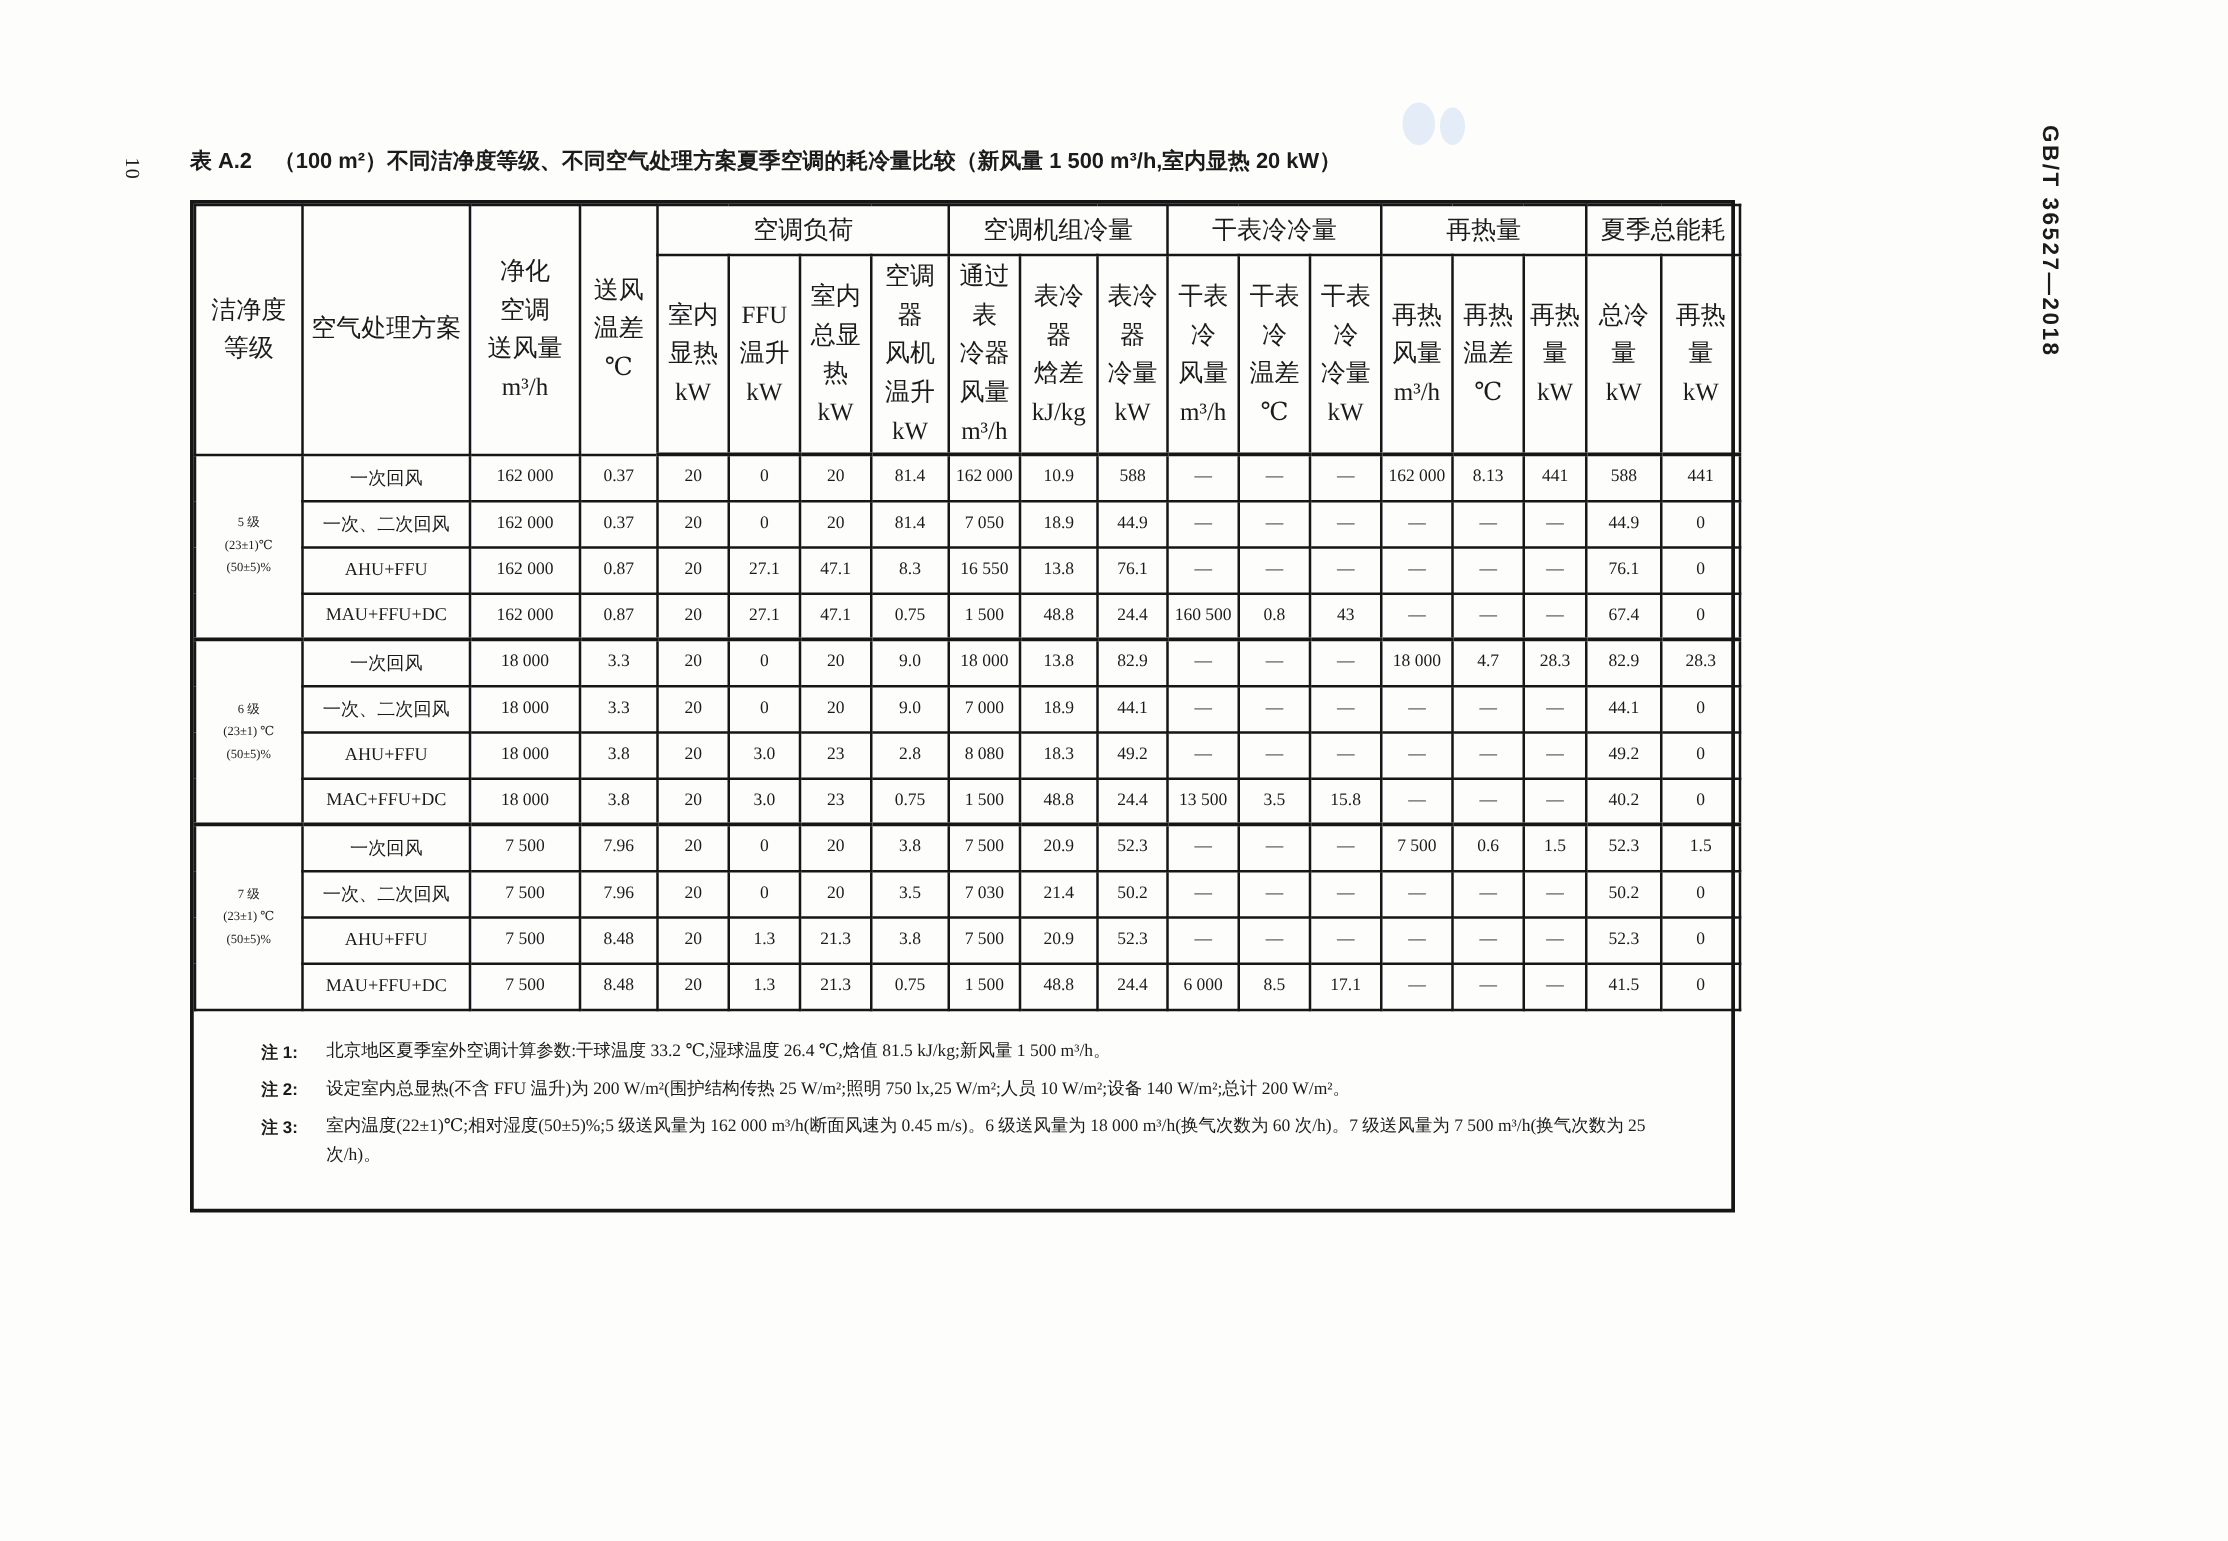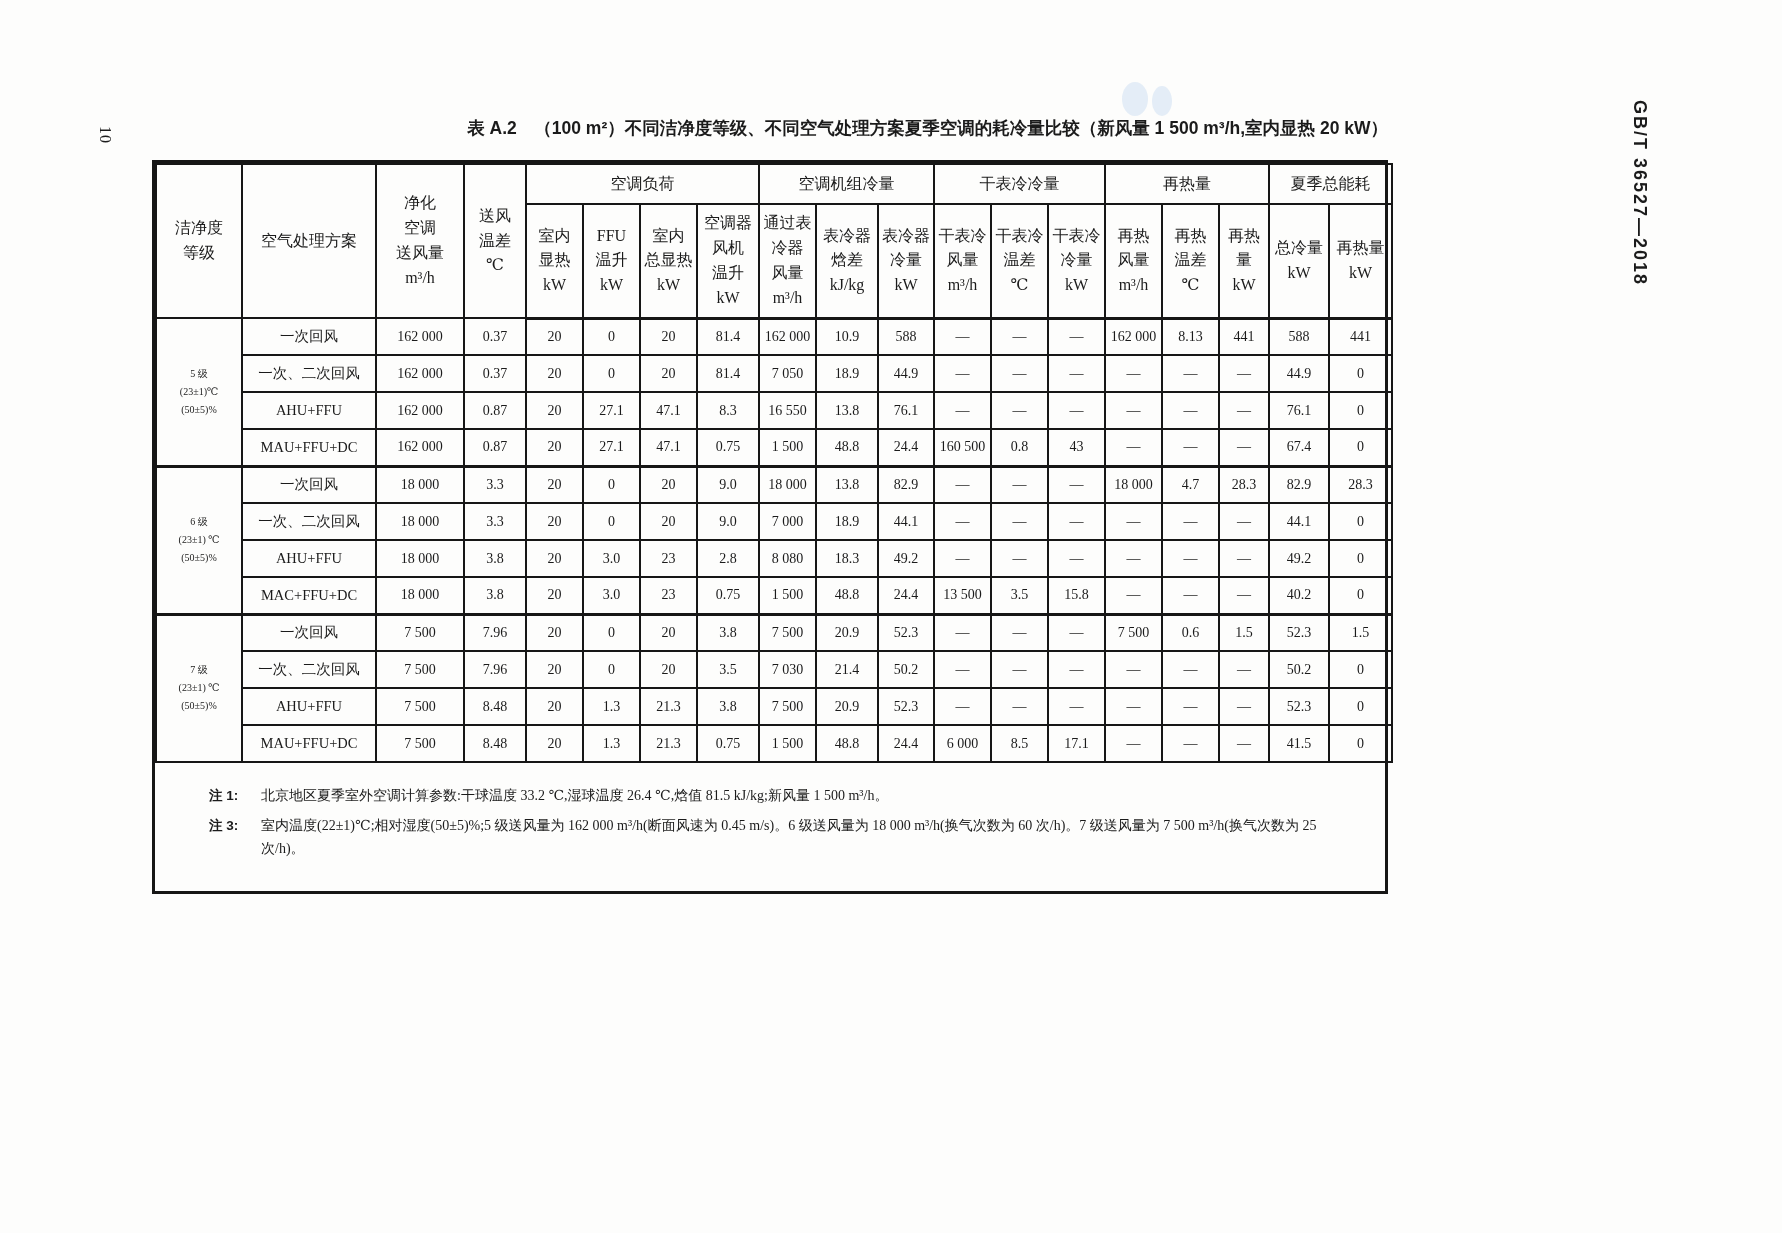--- a/index.html
+++ b/index.html
@@ -19,34 +19,34 @@
     letter-spacing:1px;
   }
   .doc-num{
     position:absolute;left:1650px;top:100px;
     font-family:"Liberation Sans","DejaVu Sans",sans-serif;
     font-weight:bold;font-size:18px;letter-spacing:2px;
     transform:rotate(90deg);transform-origin:top left;white-space:nowrap;
   }
   .table-title{
     position:absolute;left:152px;top:116px;width:1236px;
-    text-align:right;font-weight:bold;font-size:17.5px;
+    text-align:left;font-weight:bold;font-size:17.5px;
     font-family:"Liberation Sans","DejaVu Sans",sans-serif;
     white-space:nowrap;
   }
   .table-frame{
     position:absolute;left:152px;top:160px;width:1236px;
     border:3px solid #161616;box-sizing:border-box;background:#fdfdfc;
   }
   table{border-collapse:collapse;table-layout:fixed;width:100%;}
   th,td{
     border:2px solid #161616;text-align:center;vertical-align:middle;
     font-weight:normal;padding:1px 1px;box-sizing:border-box;
   }
-  thead th{white-space:pre-line;font-size:16px;line-height:1.55;margin-left:28px;}
+  thead th{white-space:pre-line;font-size:20px;line-height:1.55;margin-left:28px;}
   thead tr.grp-row th{height:40px;}
   thead tr.col-row th{height:114px;border-bottom:3px solid #161616;}
   tbody td{height:37px;font-size:14px;white-space:nowrap;}
   tbody td.level-cell{white-space:pre-line;line-height:1.8;font-size:10px;}
   tbody td.scheme-cell{font-size:14.5px;}
   tbody tr.group-start td{border-top:3px solid #161616;}
   
   .notes{
     padding:14px 28px 24px 54px;font-size:14px;line-height:1.65;
   }
@@ -409,17 +409,21 @@
         </tr>
       </tbody>
   </table>
 
   <div class="notes">
     <div class="note">
       <span class="note-label">注 1:</span>
       <span class="note-text">北京地区夏季室外空调计算参数:干球温度 33.2 ℃,湿球温度 26.4 ℃,焓值 81.5 kJ/kg;新风量 1 500 m³/h。</span>
     </div>
     <div class="note">
+      <span class="note-label">注 2:</span>
+      <span class="note-text">设定室内总显热(不含 FFU 温升)为 200 W/m²(围护结构传热 25 W/m²;照明 750 lx,25 W/m²;人员 10 W/m²;设备 140 W/m²;总计 200 W/m²。</span>
+    </div>
+    <div class="note">
       <span class="note-label">注 3:</span>
       <span class="note-text">室内温度(22±1)℃;相对湿度(50±5)%;5 级送风量为 162 000 m³/h(断面风速为 0.45 m/s)。6 级送风量为 18 000 m³/h(换气次数为 60 次/h)。7 级送风量为 7 500 m³/h(换气次数为 25 次/h)。</span>
     </div>
   </div>
 </div>
 
 </body></html>

